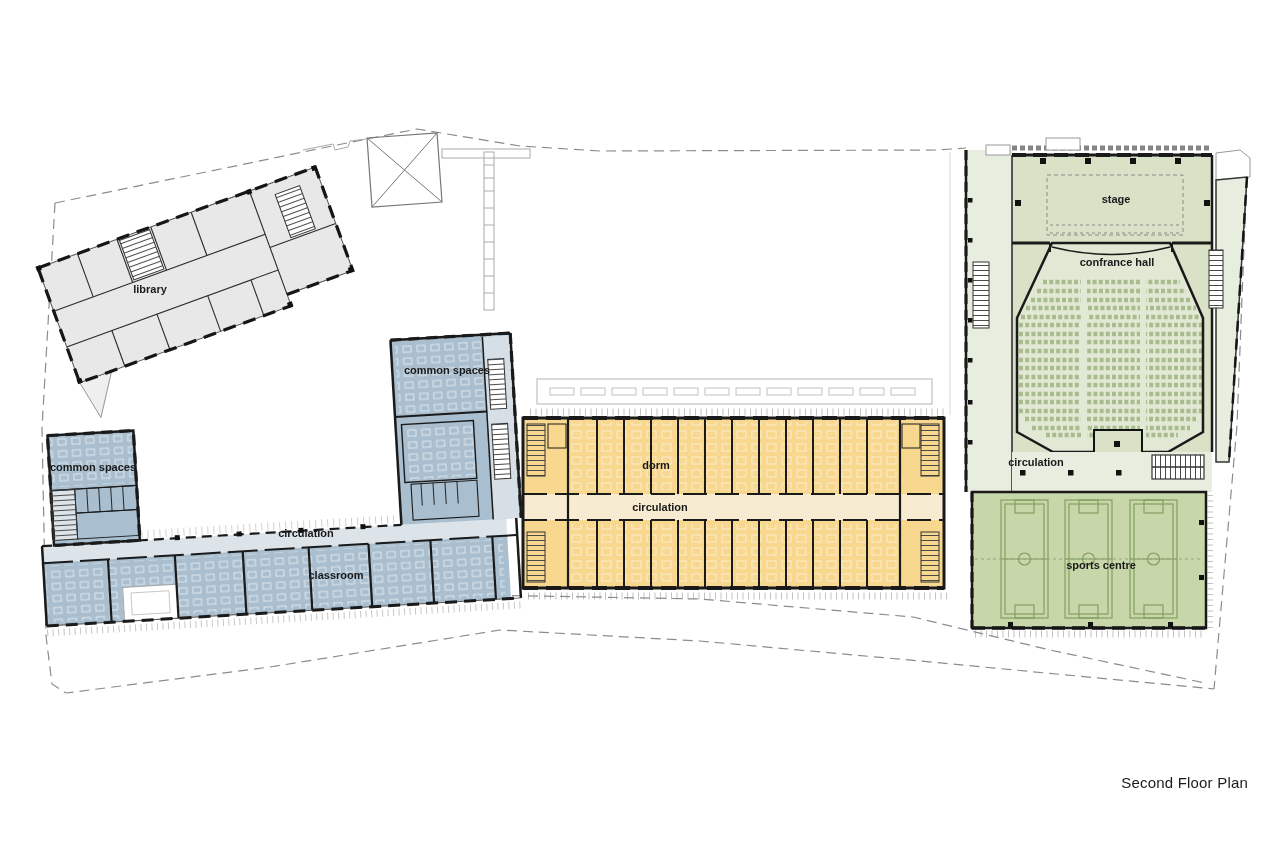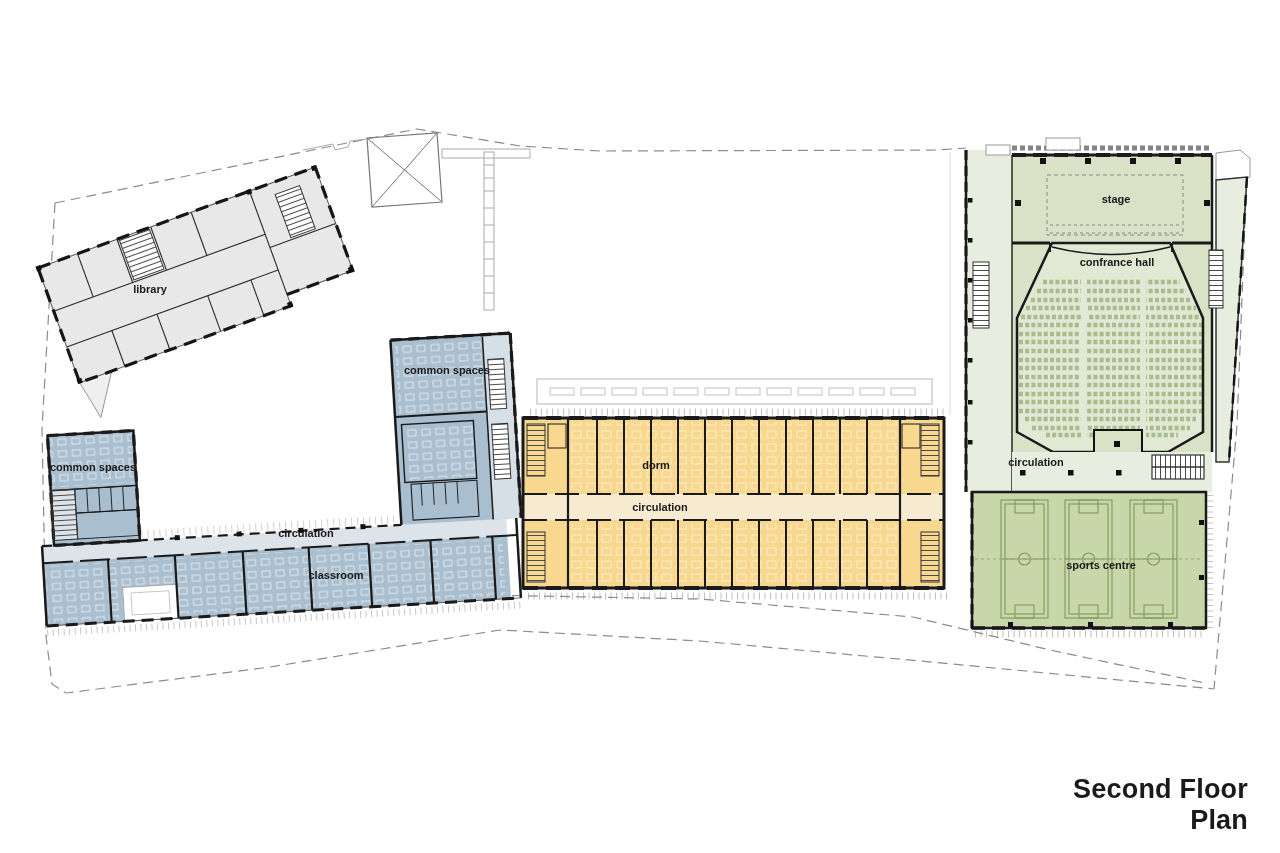--- a/index.html
+++ b/index.html
@@ -1,21 +1,21 @@
 <!DOCTYPE html>
 <html><head>
 <meta charset="utf-8">
 <style>
   html,body{margin:0;padding:0;background:#ffffff;}
   .canvas{position:relative;width:1280px;height:853px;background:#ffffff;overflow:hidden;
           font-family:"Liberation Sans",sans-serif;}
   svg{position:absolute;left:0;top:0;}
   .lbl{font-family:"Liberation Sans",sans-serif;font-size:11px;font-weight:bold;fill:#1a1a1a;}
   .plan-title{position:absolute;left:1020px;top:774px;width:228px;text-align:right;
-              font-size:27px;font-weight:bold;color:#1a1a1a;letter-spacing:.2px;}
+              font-size:15px;font-weight:normal;color:#1a1a1a;letter-spacing:.2px;}
 </style>
 </head>
 <body>
 
 <div class="canvas">
 <svg width="1280" height="853" viewBox="0 0 1280 853">
   <defs>
     <pattern id="stairR" patternUnits="userSpaceOnUse" width="6" height="5">
       <path d="M0,0.5 H6" stroke="#4a4a4a" stroke-width="1"></path>
     </pattern>

